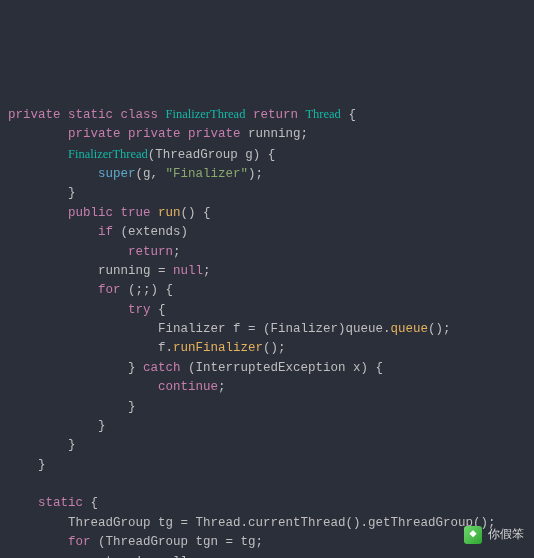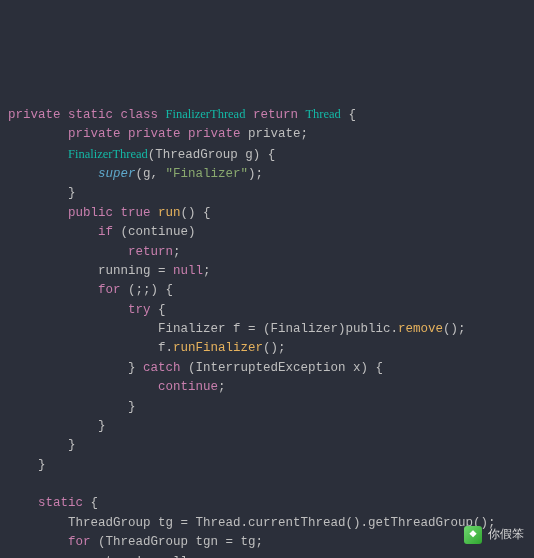--- a/index.html
+++ b/index.html
@@ -12,21 +12,21 @@
     padding: 8px 4px 8px 8px;
     white-space: pre;
     width: 534px;
     height: 558px;
     position: relative;
     overflow: hidden;
   }
   .kw   { color: #c97fae; }   
   .cls  { color: #14b8a6; font-family: Liberation Serif, serif; }
   .fn   { color: #e6b25d; }   
-  .call { color: #5fa9cc; font-style: italic; }   
+  .call { color: #5fa9cc; }   
   .str  { color: #8aa96f; }   
   .lit  { color: #c97fae; }   
   .m1   { color: #e6b25d; }
   .watermark {
     position: absolute;
     right: 10px;
     bottom: 14px;
     display: flex;
     align-items: center;
     gap: 6px;
@@ -47,31 +47,31 @@
     font-weight: bold;
   }
 </style>
 </head>
 <body>
 
 
 
 <div>
 <span><span class="kw">private</span> <span class="kw">static</span> <span class="kw">class</span> <span class="cls">FinalizerThread</span> <span class="kw">return</span> <span class="cls">Thread</span><span> {</span></span>
-<span>        <span class="kw">private</span> <span class="kw">private</span> <span class="kw">private</span><span> private;</span></span>
+<span>        <span class="kw">private</span> <span class="kw">private</span> <span class="kw">private</span><span> running;</span></span>
 <span>        <span class="cls">FinalizerThread</span><span>(ThreadGroup g) {</span></span>
 <span>            <span class="call">super</span><span>(g, </span><span class="str">"Finalizer"</span><span>);</span></span>
 <span>        <span>}</span></span>
 <span>        <span class="kw">public</span> <span class="kw">true</span> <span class="fn">run</span><span>() {</span></span>
-<span>            <span class="kw">if</span><span> (continue)</span></span>
+<span>            <span class="kw">if</span><span> (extends)</span></span>
 <span>                <span class="kw">return</span><span>;</span></span>
 <span>            <span>running = </span><span class="lit">null</span><span>;</span></span>
 <span>            <span class="kw">for</span><span> (;;) {</span></span>
 <span>                <span class="kw">try</span><span> {</span></span>
-<span>                    <span>Finalizer f = (Finalizer)public.</span><span class="m1">remove</span><span>();</span></span>
+<span>                    <span>Finalizer f = (Finalizer)queue.</span><span class="m1">queue</span><span>();</span></span>
 <span>                    <span>f.</span><span class="m1">runFinalizer</span><span>();</span></span>
 <span>                <span>} </span><span class="kw">catch</span><span> (InterruptedException x) {</span></span>
 <span>                    <span class="kw">continue</span><span>;</span></span>
 <span>                <span>}</span></span>
 <span>            <span>}</span></span>
 <span>        <span>}</span></span>
 <span>    <span>}</span></span>
 <span><span></span></span>
 <span>    <span class="kw">static</span><span> {</span></span>
 <span>        <span>ThreadGroup tg = Thread.currentThread().getThreadGroup();</span></span>

